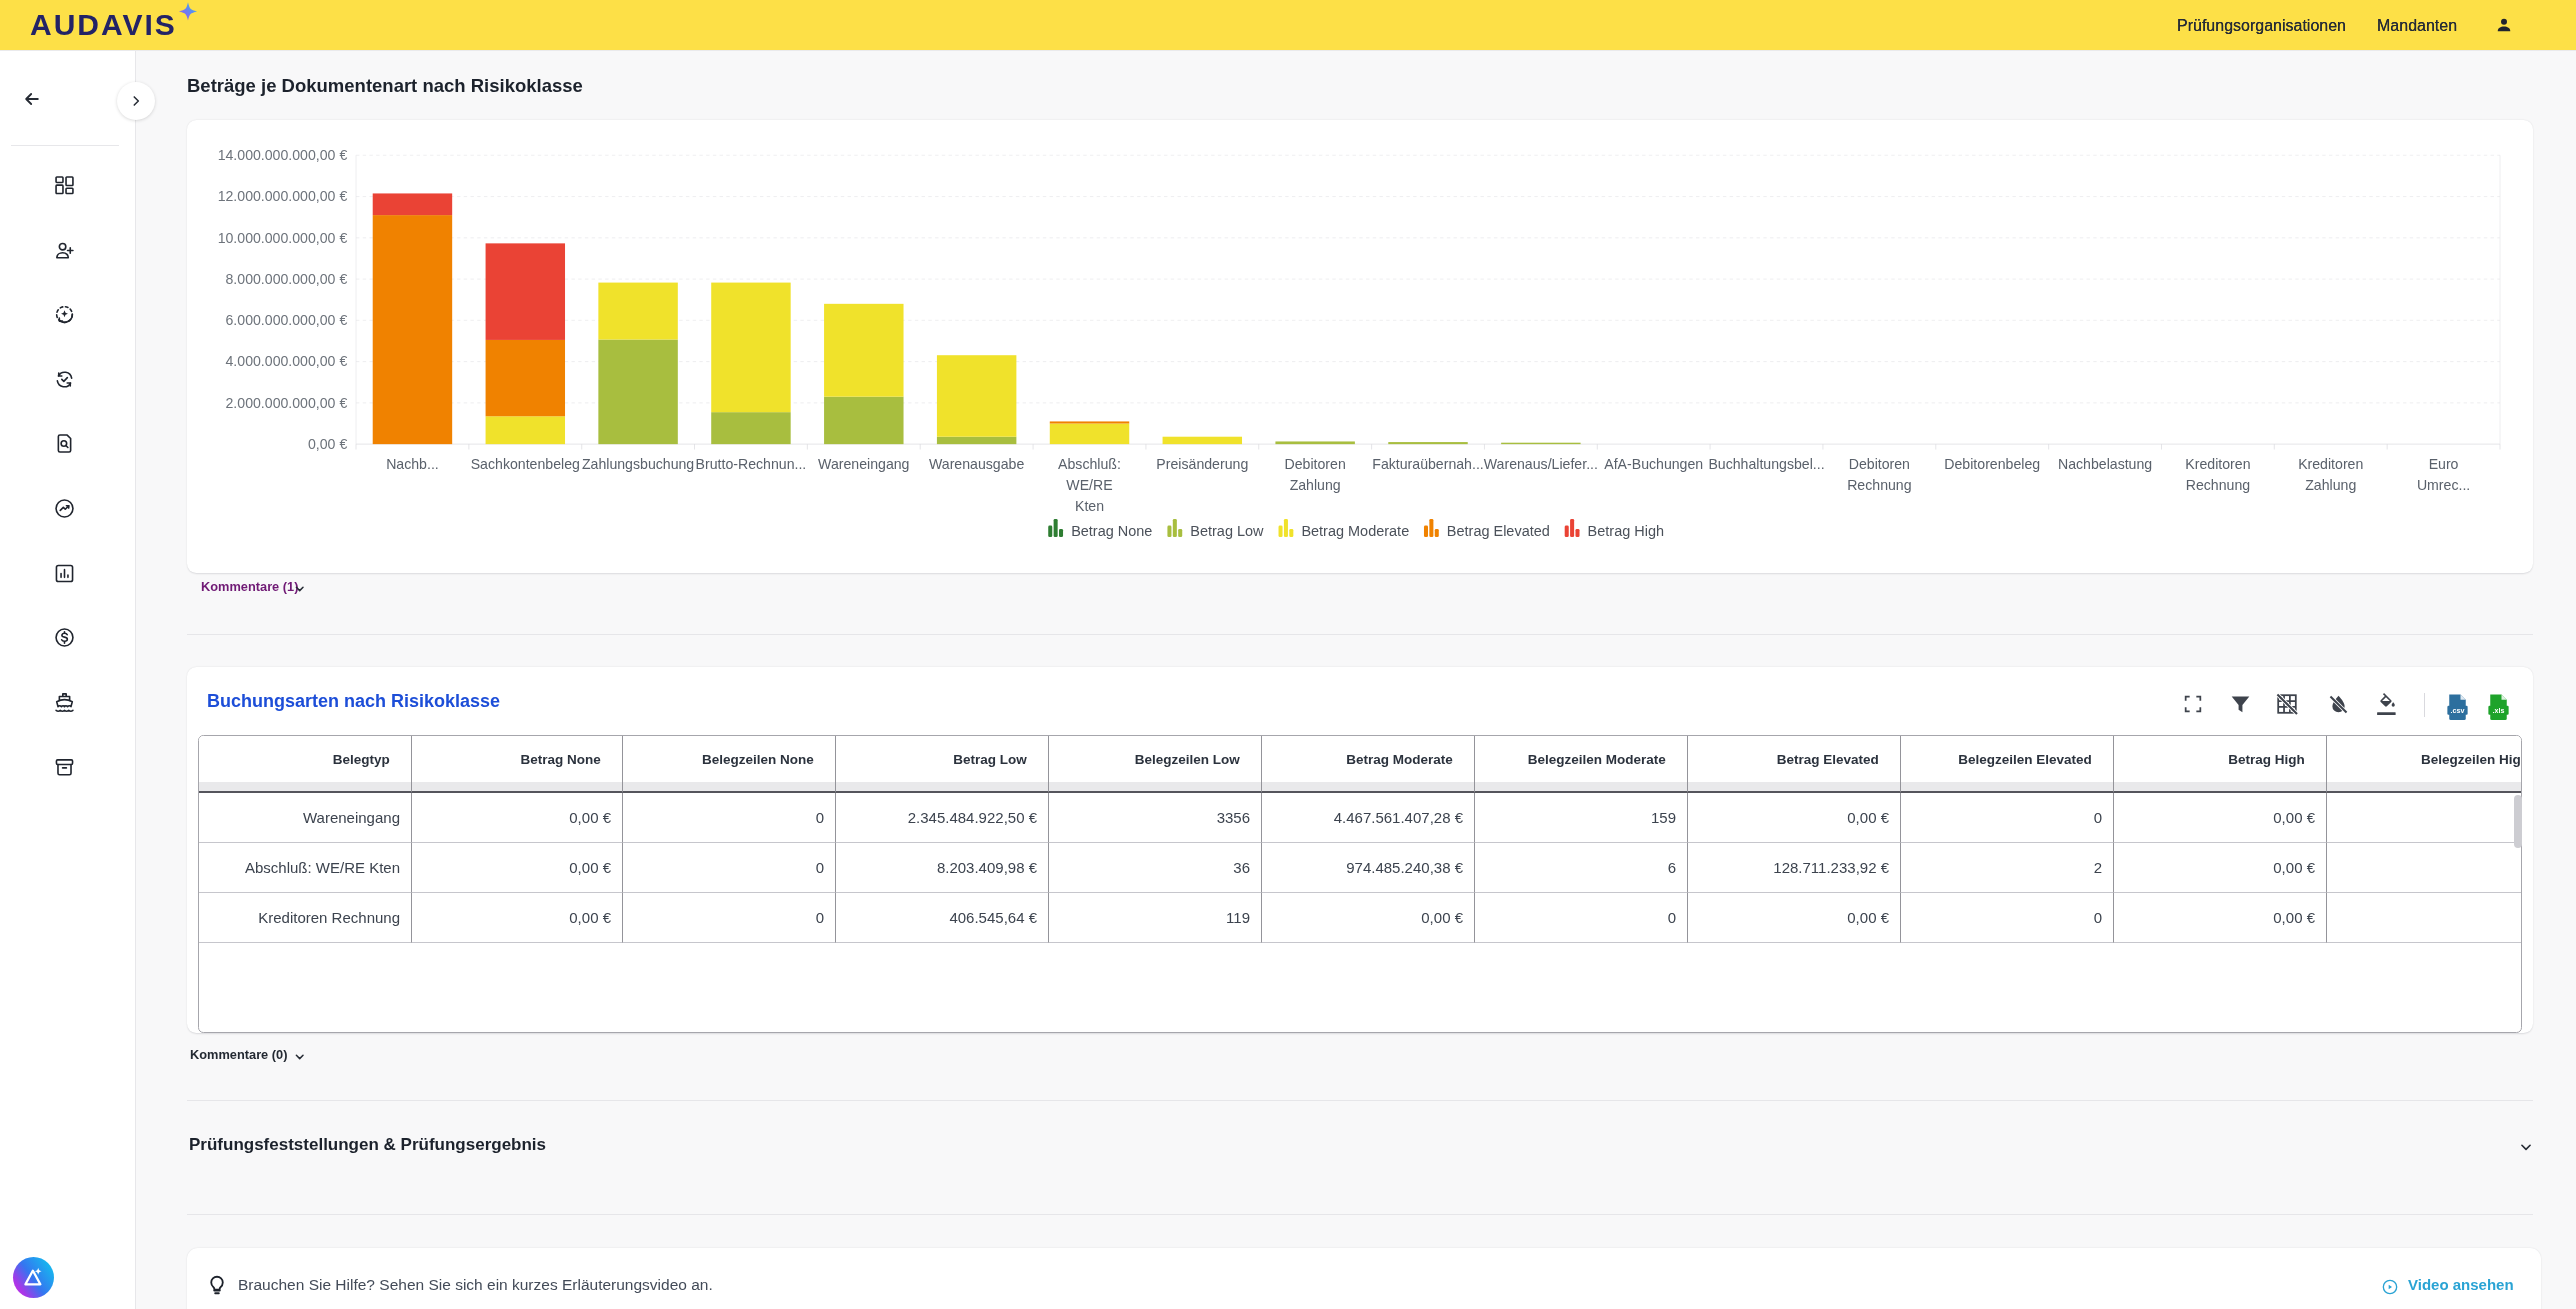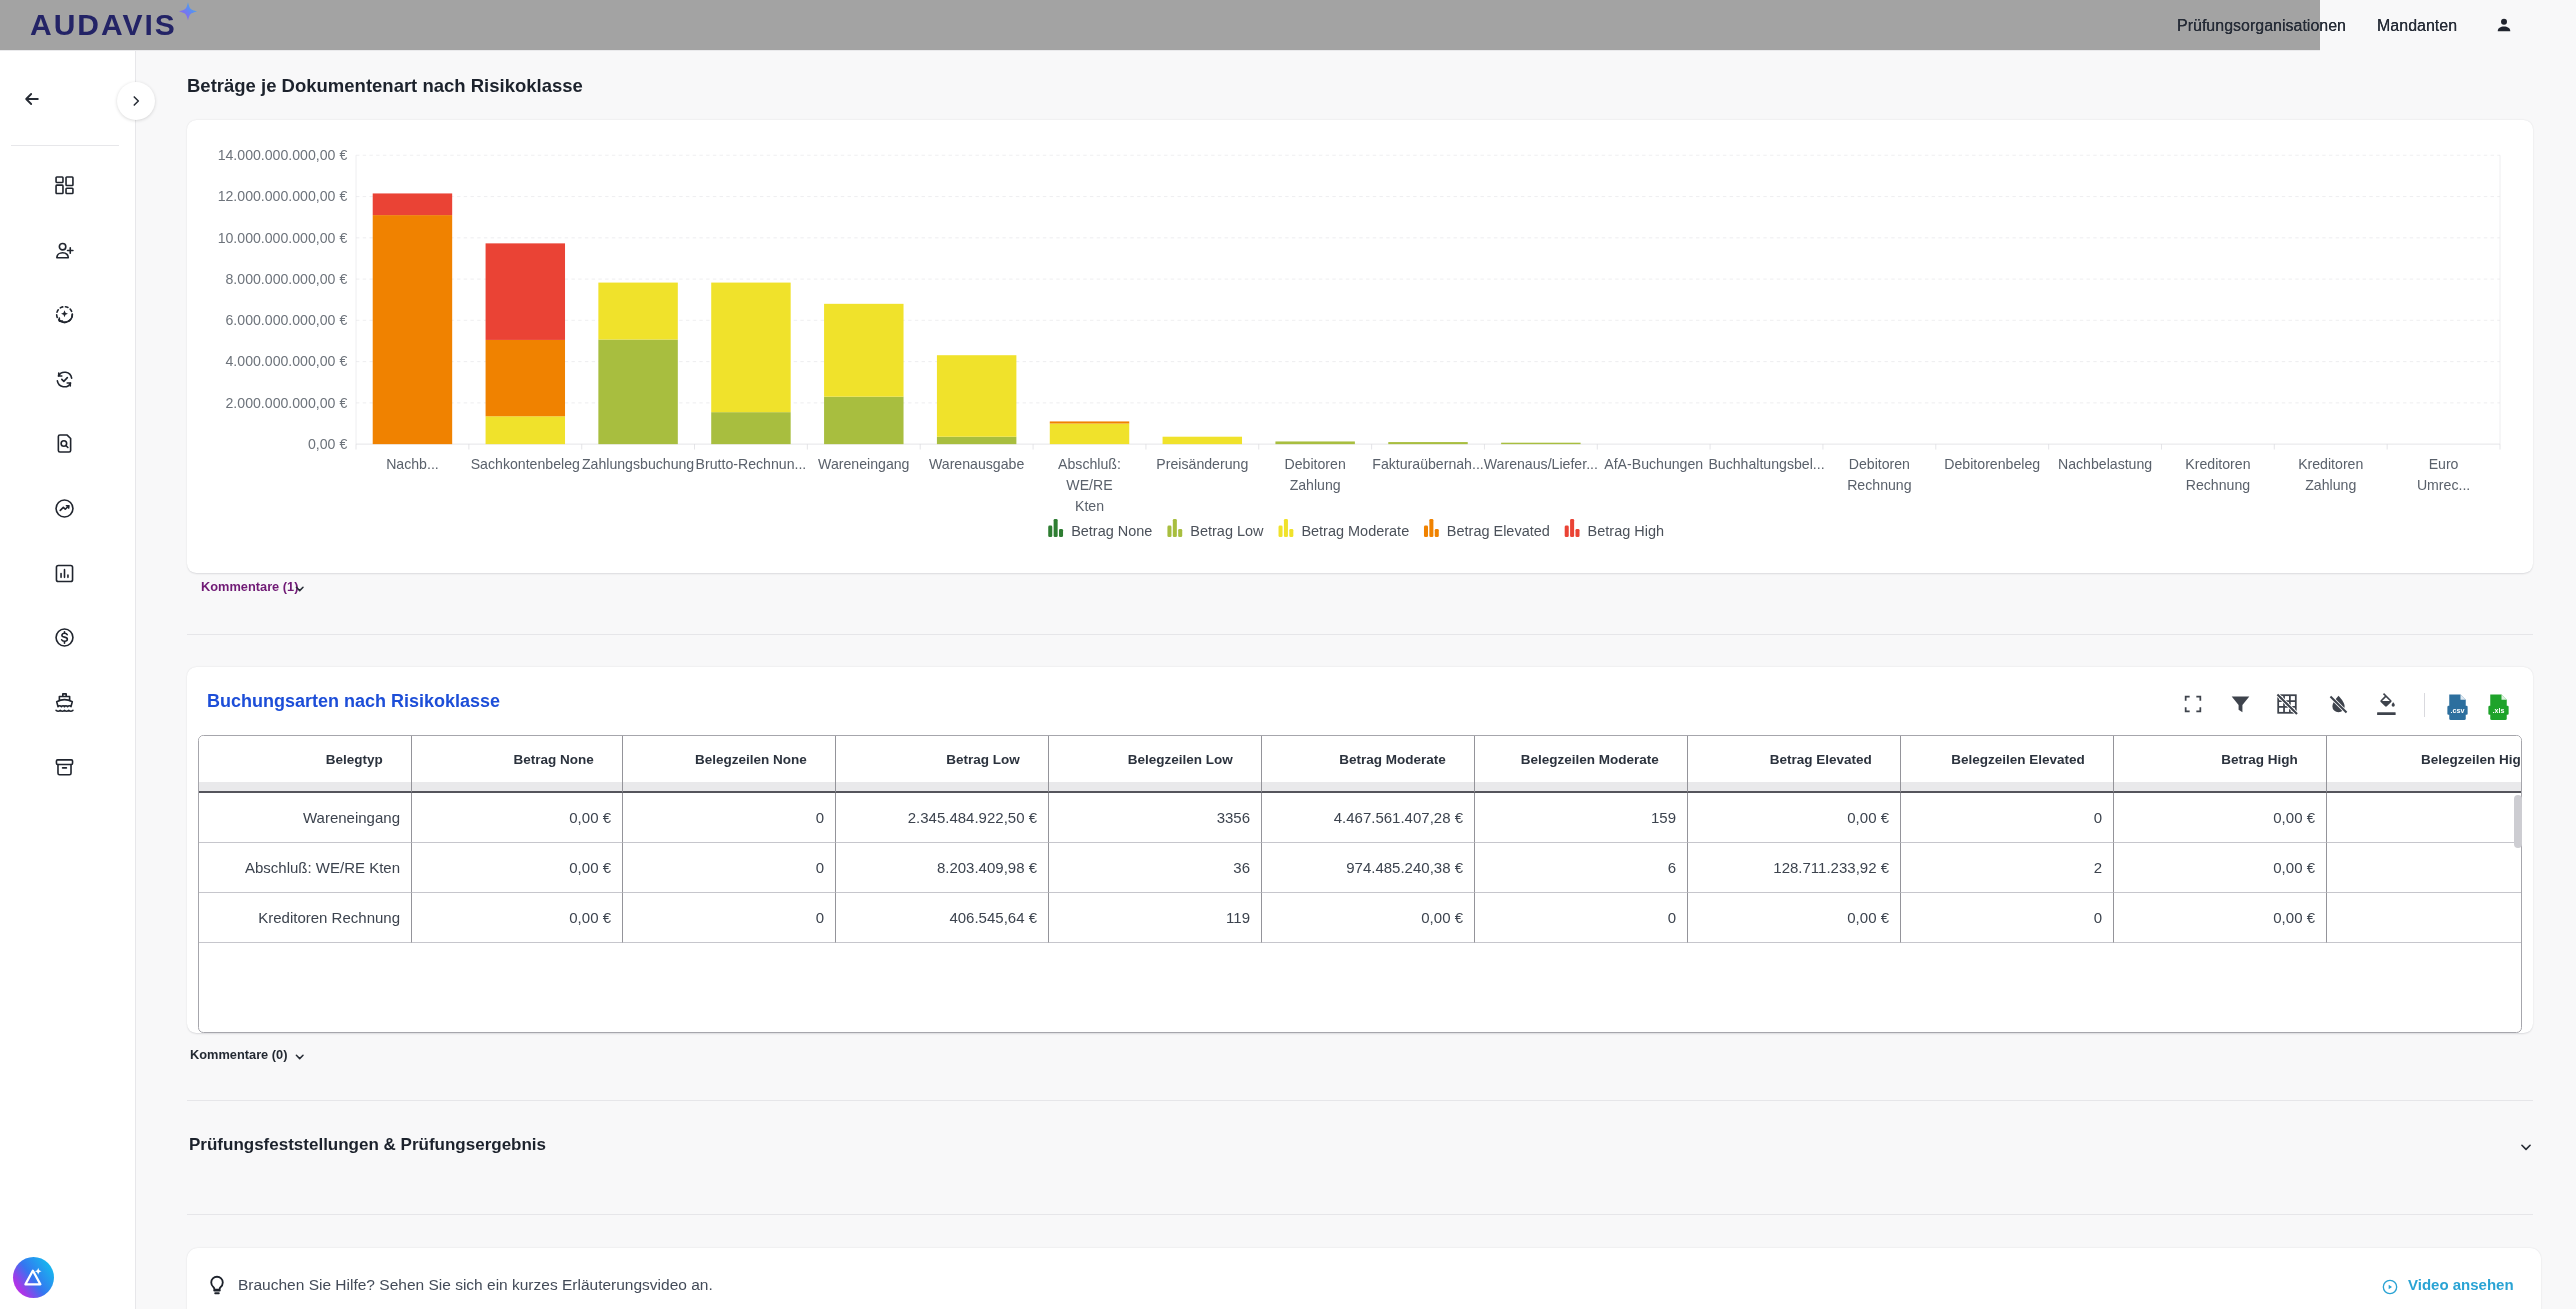--- a/index.html
+++ b/index.html
@@ -1,25 +1,25 @@
 <!DOCTYPE html>
 <html style="font-size:10.8px"><head><meta charset="utf-8">
 <style>
 * { margin:0; padding:0; box-sizing:border-box; }
 html,body { width:2576px; height:1309px; overflow:hidden; font-family:"Liberation Sans", sans-serif; background:#f8f8f9; }
 .abs { position:absolute; }
-.topbar { position:absolute; left:0; top:0; width:2320px; height:51px; background:#a3a3a3; border-bottom:0.7px solid #eaeaec; z-index:5; }
+.topbar { position:absolute; left:0; top:0; width:2576px; height:51px; background:#fde047; border-bottom:0.7px solid #eaeaec; z-index:5; }
 .sidebar { position:absolute; left:0; top:51px; width:136px; height:1258px; background:#fff; border-right:0.7px solid #e7e7ea; z-index:4; }
 .card { position:absolute; background:#fff; border-radius:9.4px; box-shadow:0 0.7px 2px rgba(20,20,40,.08), 0 0.7px 1.3px rgba(20,20,40,.05); }
 .divider { position:absolute; height:0.7px; background:#e6e6e9; }
 .tblwrap { position:absolute; left:10.8px; top:68px; width:2324px; height:298px; overflow:hidden; border:0.7px solid #a6a6ac; border-radius:5.4px; }
 table { border-collapse:separate; border-spacing:0; table-layout:fixed; width:2324px; font-size:15px; color:#3c434e; }
 td { border-right:0.7px solid #94949a; }
 tr td:last-child { border-right:none; }
-tr.hd td { height:46px; font-weight:bold; font-size:13.5px; color:#2b323d; text-align:right; padding-right:28px; vertical-align:middle; background:#fff; white-space:nowrap; overflow:hidden; }
+tr.hd td { height:46px; font-weight:bold; font-size:13.5px; color:#2b323d; text-align:right; padding-right:21px; vertical-align:middle; background:#fff; white-space:nowrap; overflow:hidden; }
 tr.sb td { height:10.8px; background:#e9e9eb; border-right:0.7px solid #94949a; border-bottom:2px solid #55555c; padding:0; }
 tr.bd td { height:50px; text-align:right; padding-right:10.8px; vertical-align:middle; border-bottom:0.7px solid #c6c6cc; background:#fff; white-space:nowrap; }
 .secttl { position:absolute; font-weight:bold; color:#1c222c; }
 </style></head>
 <body>
 
 <div class="topbar">
   <div class="abs" style="left:30px;top:5.4px;width:202px;height:40px;">
     <span style="font-size:30px;font-weight:bold;color:#232366;letter-spacing:2px;line-height:35px;display:inline-block;margin-top:1.3px;">AUDAVIS</span>
     <svg class="abs" style="left:145px;top:-4.7px" width="26" height="26" viewBox="0 0 40 40">

